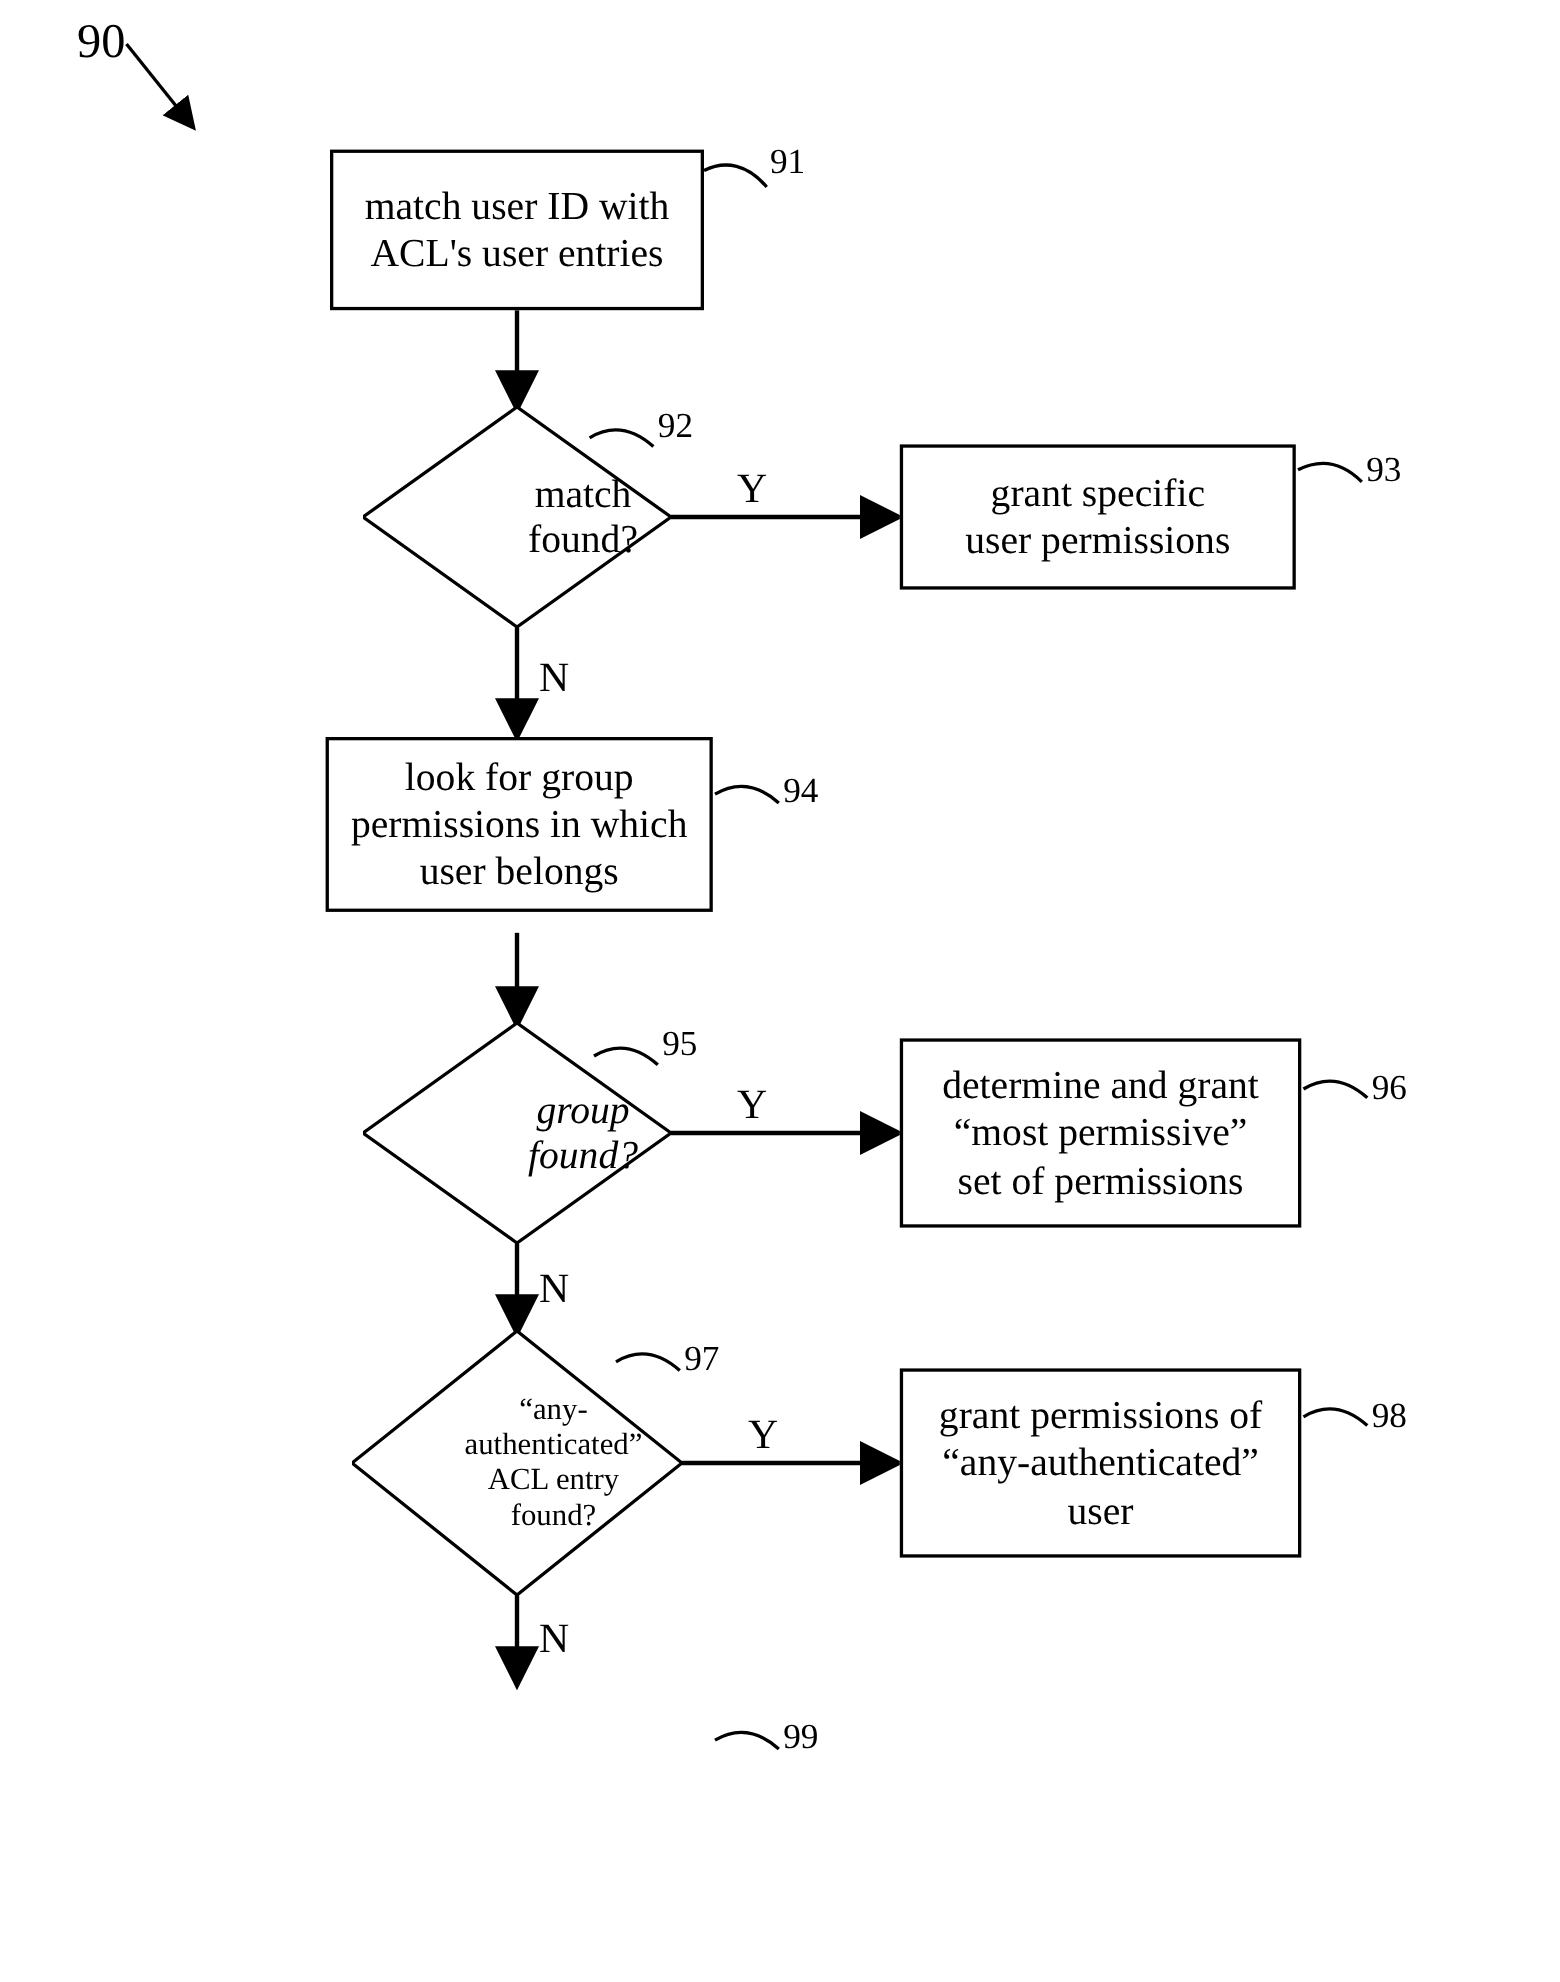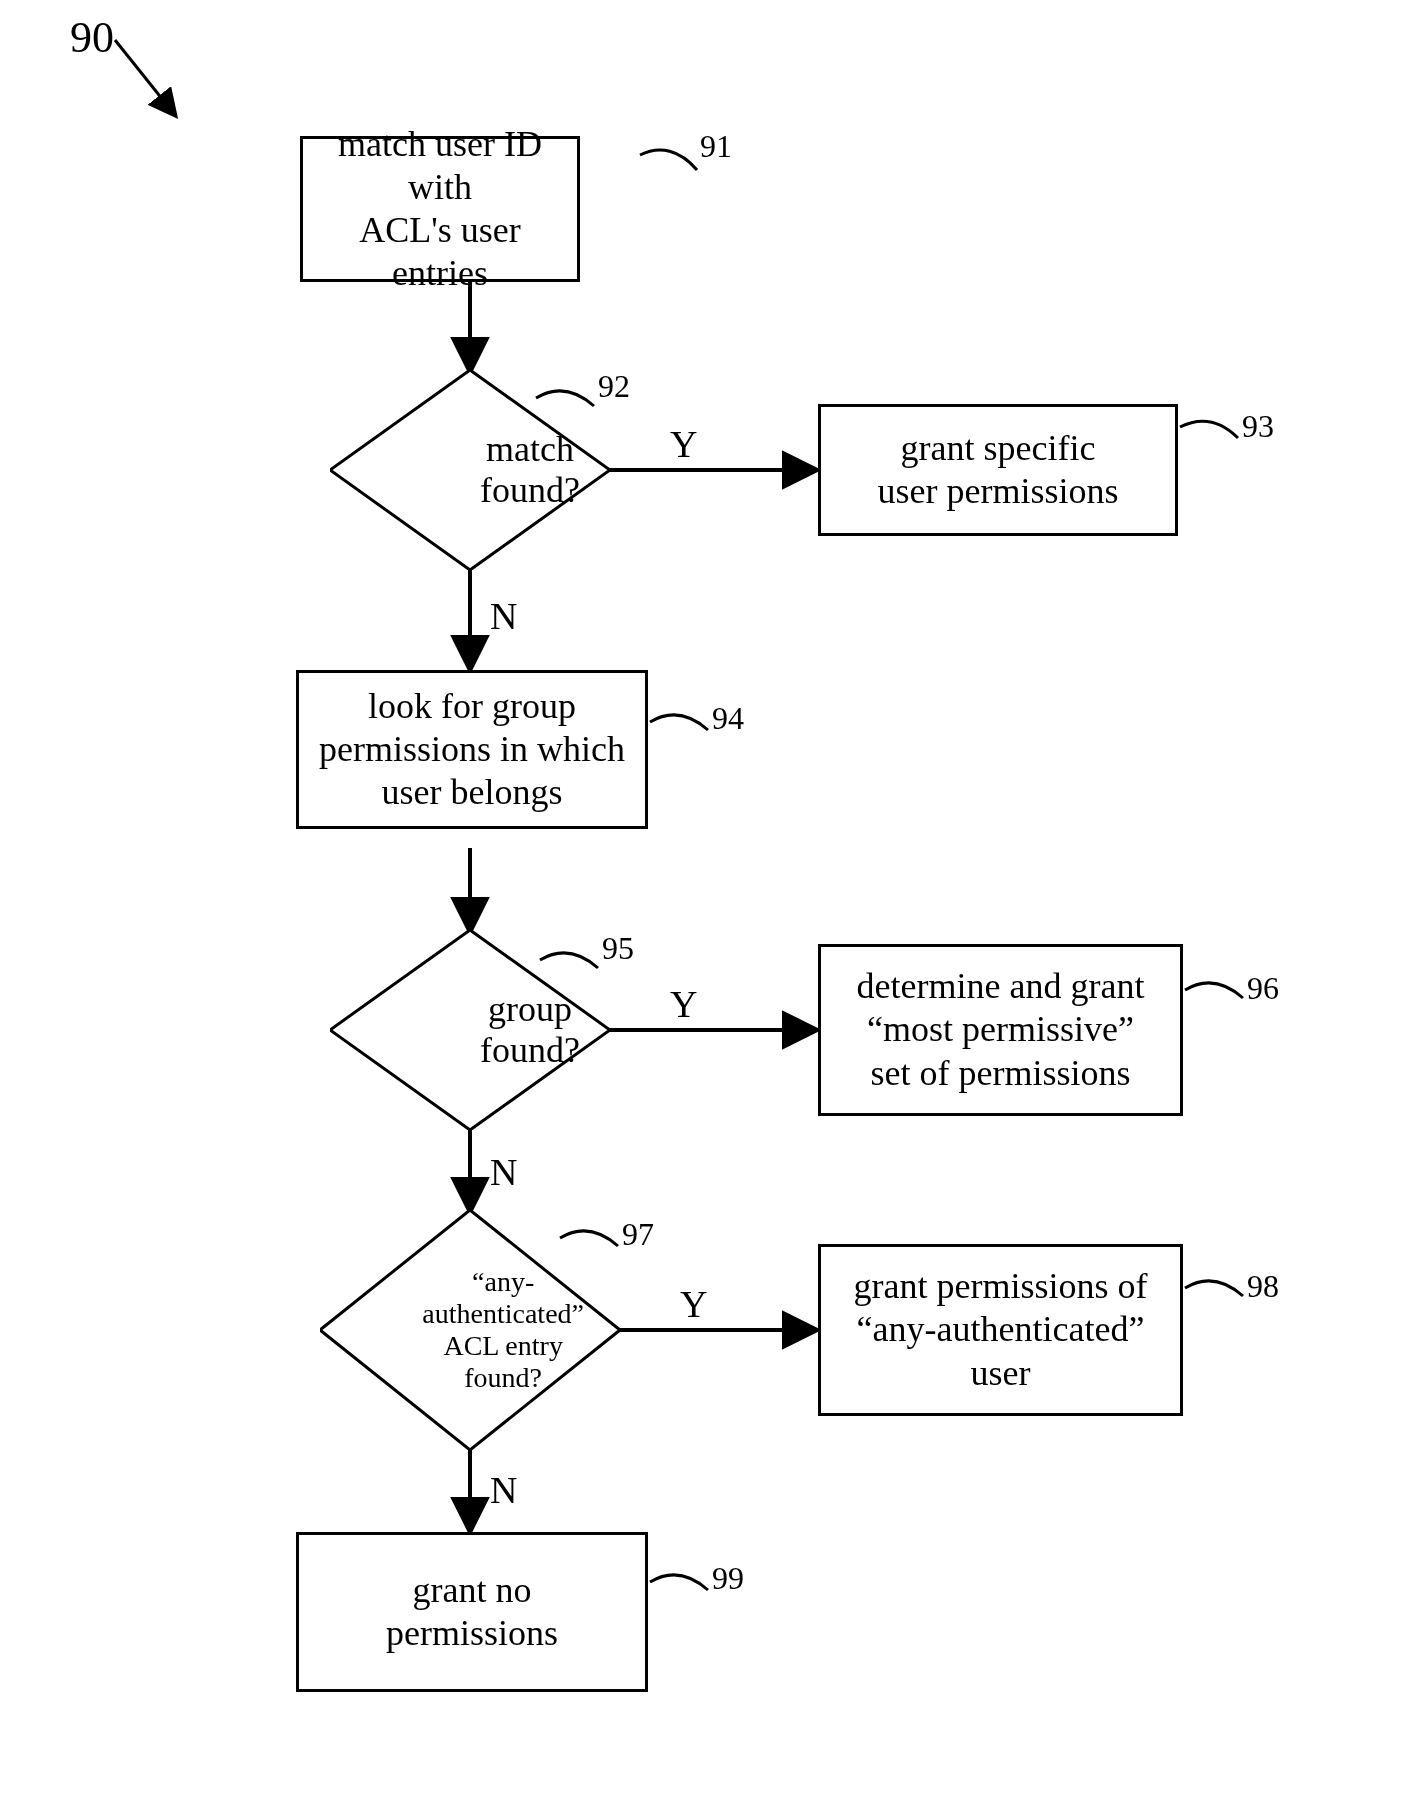--- a/index.html
+++ b/index.html
@@ -105,21 +105,21 @@
     <path d="M 650 722 C 670 710, 690 714, 708 730" stroke="#000" stroke-width="3" fill="none"></path>
     <path d="M 540 960 C 560 948, 580 952, 598 968" stroke="#000" stroke-width="3" fill="none"></path>
     <path d="M 1185 990 C 1205 978, 1225 982, 1243 998" stroke="#000" stroke-width="3" fill="none"></path>
     <path d="M 560 1238 C 580 1226, 600 1230, 618 1246" stroke="#000" stroke-width="3" fill="none"></path>
     <path d="M 1185 1288 C 1205 1276, 1225 1280, 1243 1296" stroke="#000" stroke-width="3" fill="none"></path>
     <path d="M 650 1582 C 670 1570, 690 1574, 708 1590" stroke="#000" stroke-width="3" fill="none"></path>
   </svg>
 
   <div class="label" style="left:70px; top:12px; font-size:44px;">90</div>
 
-  <div class="box" style="left:300px; top:136px; width:280px; height:146px;">
+  <div class="box" style="left:300px; top:136px; width:340px; height:146px;">
     <span style="white-space:pre-line;">match user ID with
 ACL's user entries</span>
   </div>
   <div class="label" style="left:700px; top:128px;">91</div>
 
   <div class="diamond-wrap" style="left:330px; top:370px; width:280px; height:200px;">
     <svg class="diamond" viewBox="0 0 280 200" preserveAspectRatio="none">
       <polygon points="140,0 280,100 140,200 0,100" fill="#fff" stroke="#000" stroke-width="3"></polygon>
     </svg>
     <div class="diamond-text">
@@ -143,21 +143,21 @@
 permissions in which
 user belongs</span>
   </div>
   <div class="label" style="left:712px; top:700px;">94</div>
 
   <div class="diamond-wrap" style="left:330px; top:930px; width:280px; height:200px;">
     <svg class="diamond" viewBox="0 0 280 200" preserveAspectRatio="none">
       <polygon points="140,0 280,100 140,200 0,100" fill="#fff" stroke="#000" stroke-width="3"></polygon>
     </svg>
     <div class="diamond-text">
-        <span style="white-space:pre-line;">group
+        <span style="white-space:pre-line;font-style:italic;">group
 found?</span>
       </div>
   </div>
   <div class="label" style="left:602px; top:930px;">95</div>
 
   <div class="edge-label" style="left:670px; top:982px;">Y</div>
   <div class="edge-label" style="left:490px; top:1150px;">N</div>
 
   <div class="box" style="left:818px; top:944px; width:365px; height:172px;">
     <span style="white-space:pre-line;">determine and grant
@@ -182,19 +182,15 @@
   <div class="edge-label" style="left:680px; top:1282px;">Y</div>
   <div class="edge-label" style="left:490px; top:1468px;">N</div>
 
   <div class="box" style="left:818px; top:1244px; width:365px; height:172px;">
     <span style="white-space:pre-line;">grant permissions of
 “any-authenticated”
 user</span>
   </div>
   <div class="label" style="left:1247px; top:1268px;">98</div>
 
-  <div class="box" style="left:296px; top:1532px; width:352px; height:160px;">
-    <span style="white-space:pre-line;">grant no
-permissions</span>
-  </div>
   <div class="label" style="left:712px; top:1560px;">99</div>
 
 </div>
 
 </body></html>

